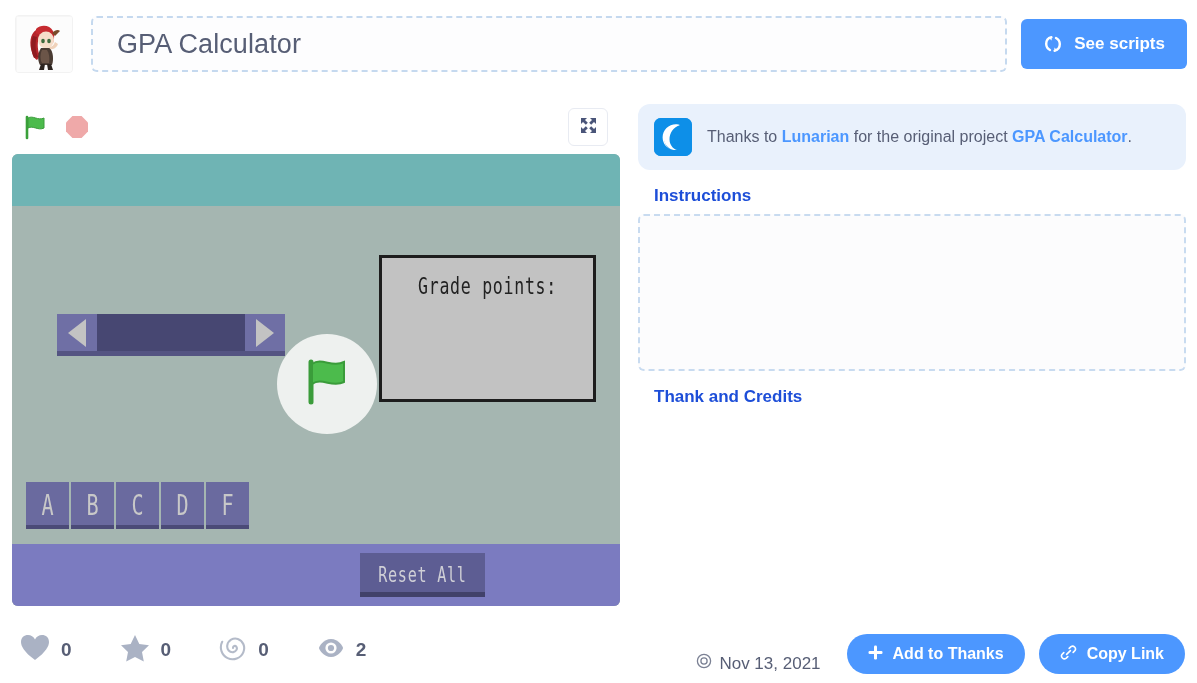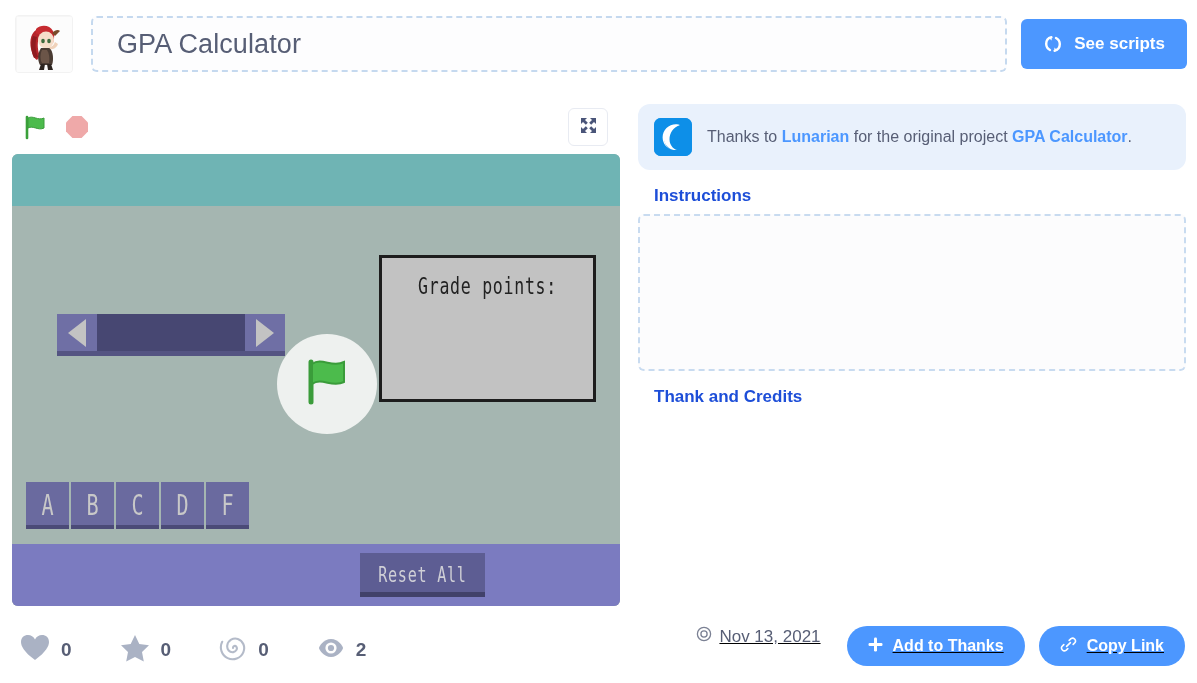--- a/index.html
+++ b/index.html
@@ -154,21 +154,21 @@
   }
   #instructions-box { height: 157px; }
   #notes-box { height: 155px; }
   .placeholder {
     font-size: 17px; color: #6a7080; font-style: italic; line-height: 1.72;
   }
 
   
   .bottom-actions {
     position: absolute; right: 12px; top: 626px; height: 48px;
-    display: flex; align-items: flex-start; gap: 14px; text-decoration: underline;
+    display: flex; align-items: flex-end; gap: 14px;
   }
   .shared-date { display: flex; align-items: center; gap: 7px; font-size: 17px; color: #575e75; margin-right: 12px; }
   .pill-btn {
     height: 40px; border-radius: 20px; background: #4c97ff; color: #fff; border: none;
     padding: 0 21px; display: flex; align-items: center; gap: 10px; cursor: pointer;
     font-size: 16px; font-weight: bold; font-family: "Liberation Sans", sans-serif;
   }
 </style>
 </head>
 <body>

